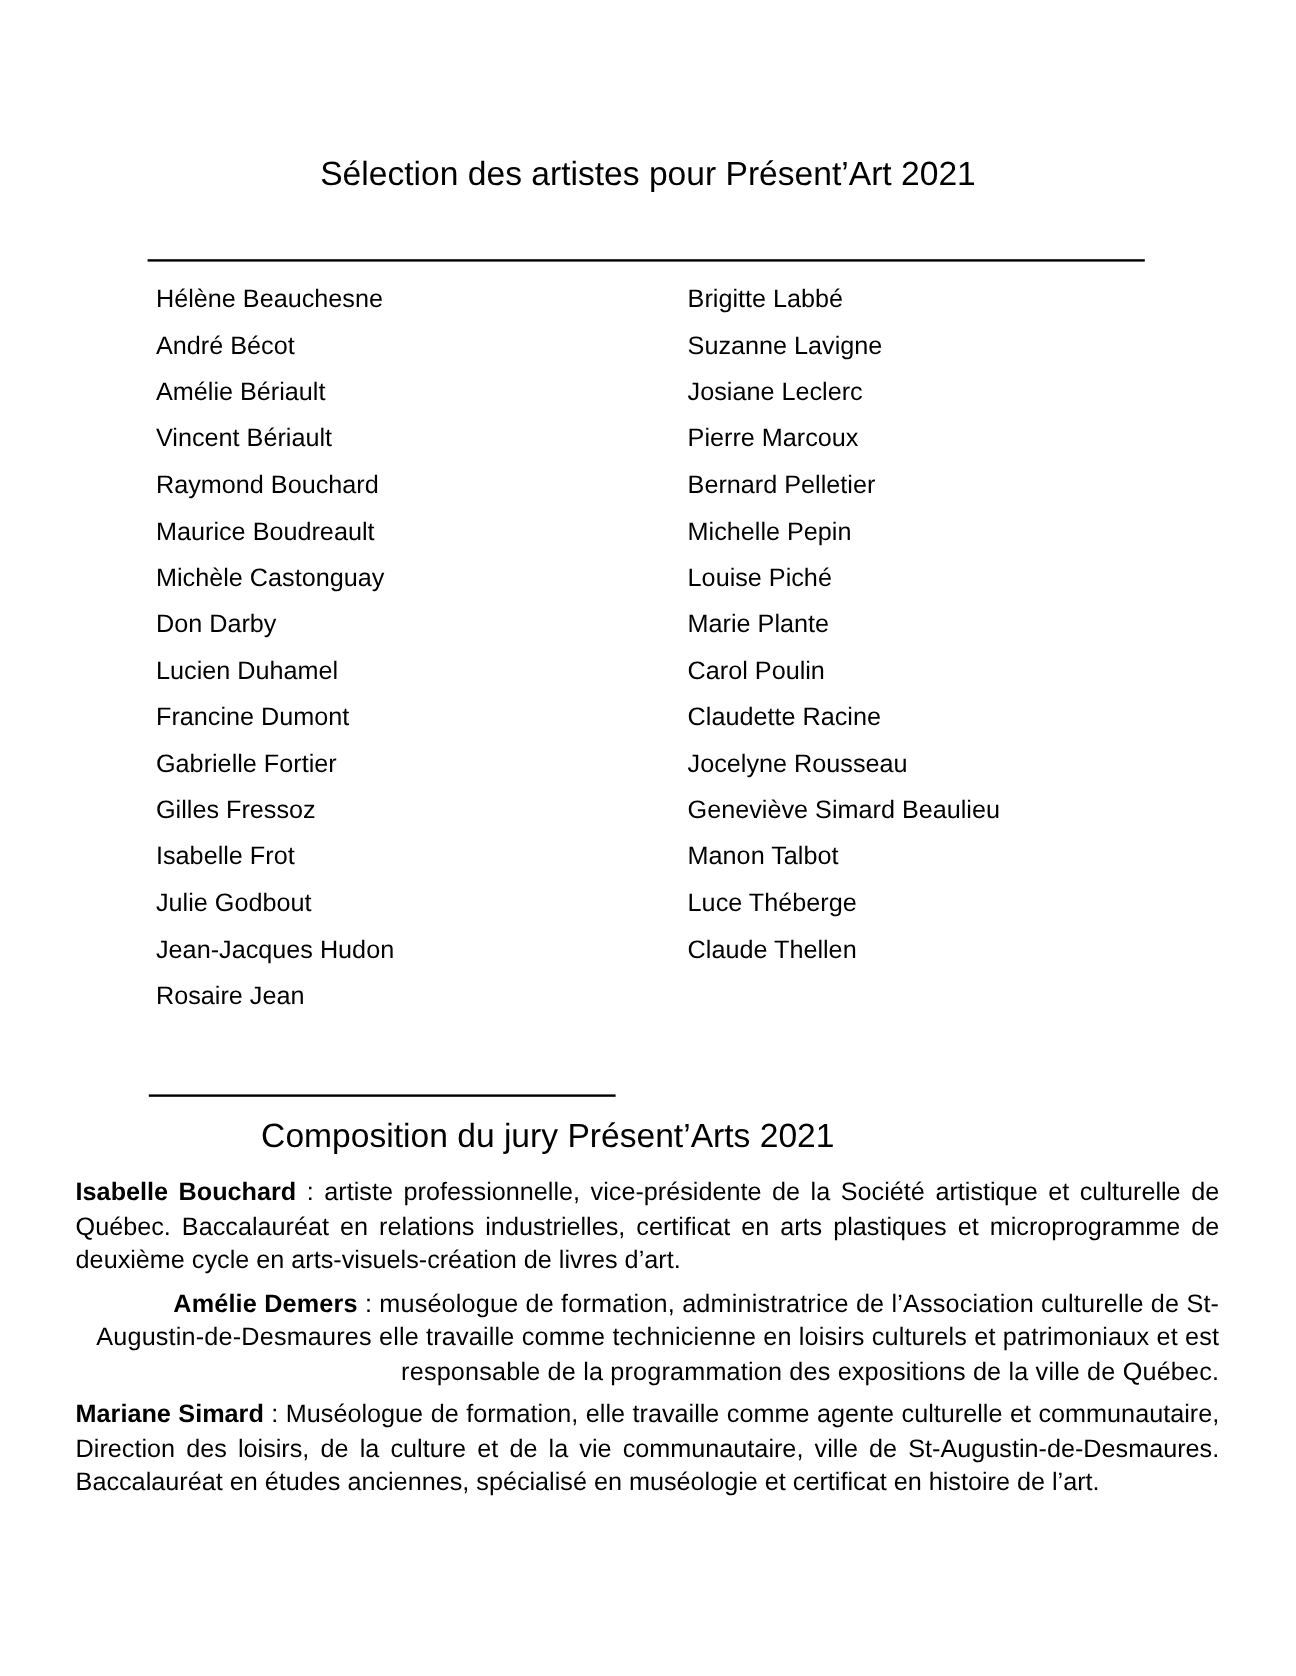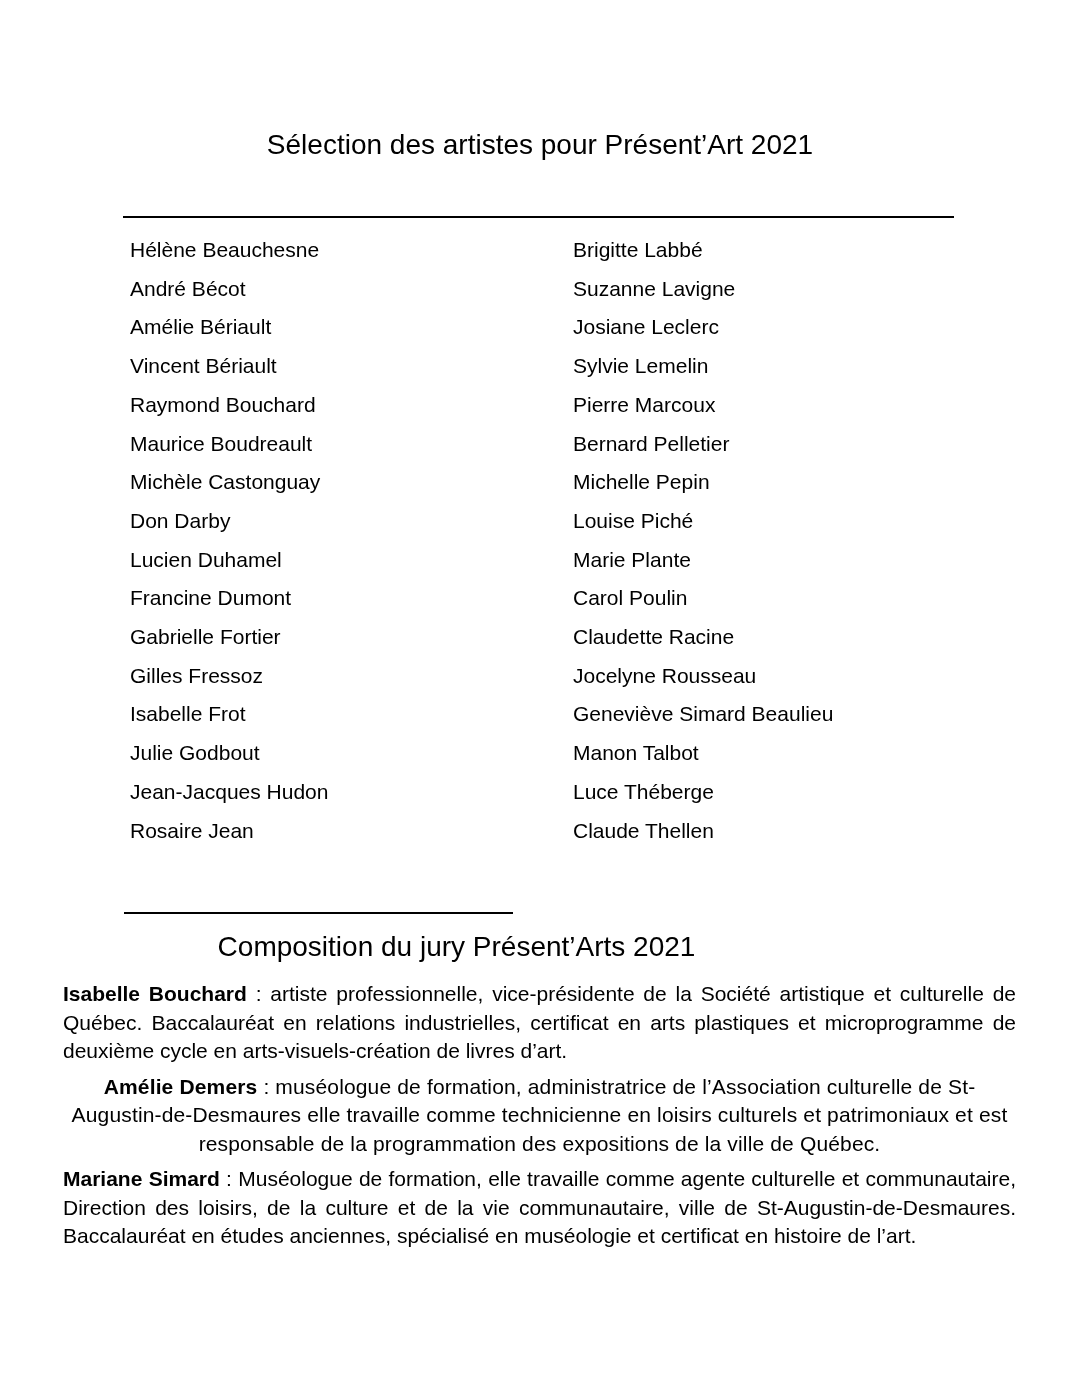--- a/index.html
+++ b/index.html
@@ -62,21 +62,21 @@
   .jury {
     position: absolute;
     top: 980px;
     left: 63px;
     width: 953px;
     font-size: 21px;
     line-height: 28.5px;
   }
   .jury p { margin: 0 0 7px 0; }
   .jury p.justify { text-align: justify; }
-  .jury p.plain   { text-align: center; letter-spacing: 0.15px; }
+  .jury p.plain   { text-align: right; letter-spacing: 0.15px; }
   .jury b { font-weight: bold; }
 </style>
 </head>
 <body>
 
 <div class="page">
 
   <h1 class="doc-title">Sélection des artistes pour Présent’Art 2021</h1>
 
   <div class="rule-1"></div>
@@ -97,21 +97,20 @@
     <div>Isabelle Frot</div>
     <div>Julie Godbout</div>
     <div>Jean-Jacques Hudon</div>
     <div>Rosaire Jean</div>
   </div>
 
   <div class="artist-col right">
     <div>Brigitte Labbé</div>
     <div>Suzanne Lavigne</div>
     <div>Josiane Leclerc</div>
-    <div>Sylvie Lemelin</div>
     <div>Pierre Marcoux</div>
     <div>Bernard Pelletier</div>
     <div>Michelle Pepin</div>
     <div>Louise Piché</div>
     <div>Marie Plante</div>
     <div>Carol Poulin</div>
     <div>Claudette Racine</div>
     <div>Jocelyne Rousseau</div>
     <div>Geneviève Simard Beaulieu</div>
     <div>Manon Talbot</div>

